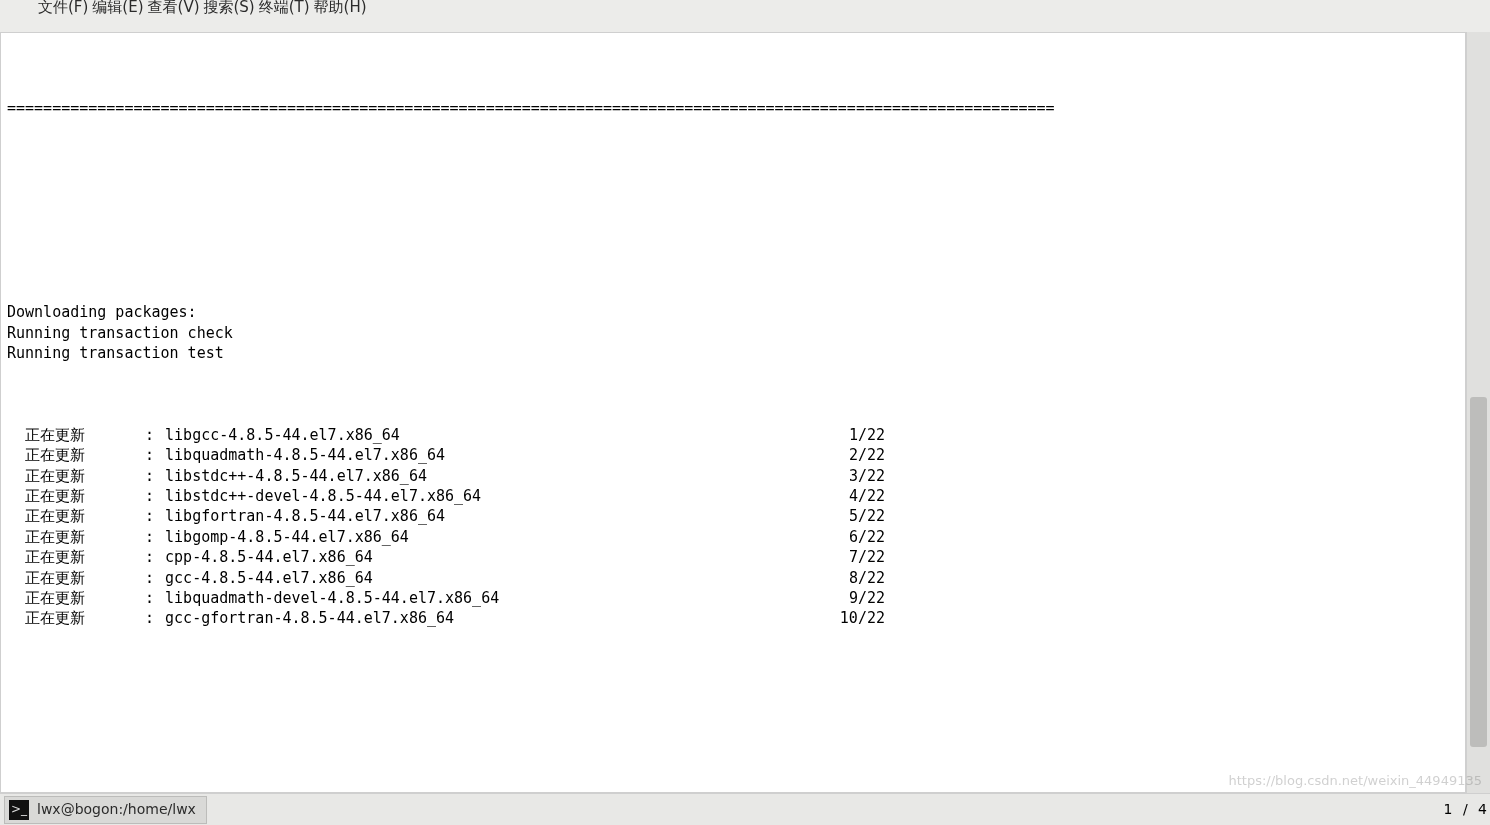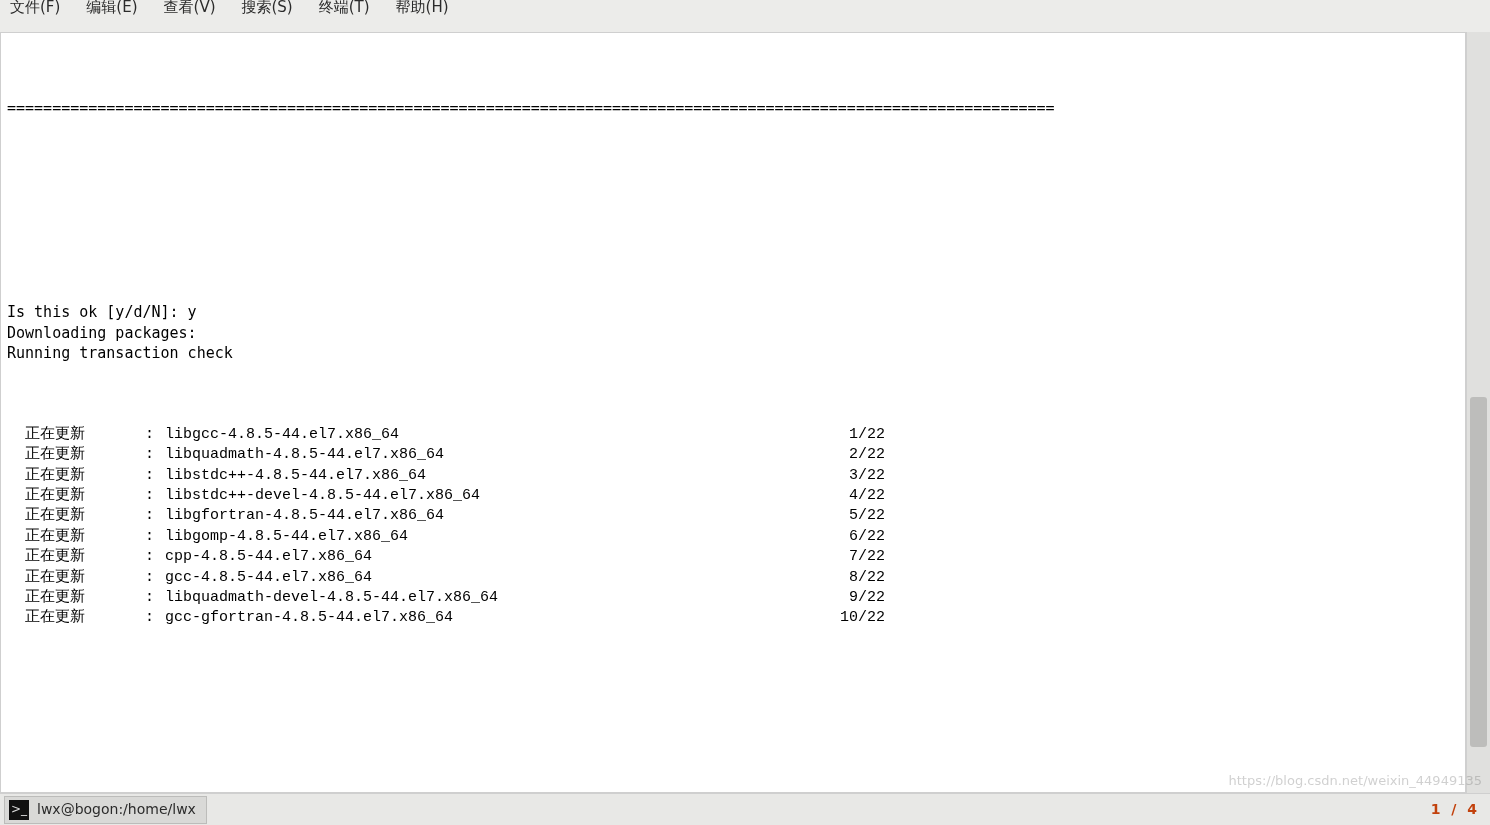--- a/index.html
+++ b/index.html
@@ -1,37 +1,37 @@
 <!DOCTYPE html>
 <html><head>
 <meta charset="utf-8">
 <style>
   * { margin:0; padding:0; box-sizing:border-box; }
   html,body{ width:1490px; height:825px; font-family:"DejaVu Sans Mono","Liberation Mono",monospace; font-size:15px; line-height:20.4px; background:#ececea; overflow:hidden; }
   
   .window{ position:relative; width:1490px; height:825px; background:#ececea; }
-  .menubar{ height:16px; background:#ececea; border-bottom:1px solid #ececea; display:flex; align-items:center; padding:0 10px; gap:26px; font-family:"DejaVu Sans","Liberation Sans",sans-serif; font-size:15px; color:#2b2b2b; }
+  .menubar{ height:16px; background:#ececea; border-bottom:1px solid #ececea; display:flex; align-items:center; padding:0 10px; gap:4px; font-family:"DejaVu Sans","Liberation Sans",sans-serif; font-size:15px; color:#2b2b2b;margin-left:28px; }
   .menubar span{ cursor:default; }
   .terminal-wrap{ position:absolute; top:32px; left:0; right:24px; bottom:32px; background:#ffffff; border:1px solid #cfcfcf; }
   .terminal{ padding:4px 6px 0 6px; white-space:pre; color:#000; font-family:"DejaVu Sans Mono","Liberation Mono",monospace; font-size:15px; line-height:20.4px; overflow:hidden; }
   .hr-line{ letter-spacing:0; }
-  .row{ display:flex;font-family:Liberation Mono, monospace; }
+  .row{ display:flex; }
   .row .act{ display:inline-block; min-width:120px; }
   .row .sep{ display:inline-block; width:20px; text-align:left; }
   .row .pkg{ display:inline-block; }
   .row .ctr{ margin-left:auto; padding-right:10px;text-align:center; }
   
   .vscroll{ position:absolute; top:32px; right:0; width:24px; bottom:32px; background:#e0e0de; border-left:1px solid #cfcfcf; }
   .vscroll .thumb{ position:absolute; left:3px; right:3px; top:48%; height:46%; background:#bdbdbb; border-radius:3px; }
   
   .taskbar{ position:absolute; left:0; right:0; bottom:0; height:32px; background:#e8e8e6; border-top:1px solid #cfcfcf; display:flex; align-items:center; font-family:"DejaVu Sans","Liberation Sans",sans-serif; font-size:14px; color:#2b2b2b; }
   .task-btn{ display:flex; align-items:center; gap:8px; height:28px; margin:2px 4px; padding:0 10px 0 4px; background:#d9d9d7; border:1px solid #bcbcba; }
   .task-btn .icon{ width:20px; height:20px; background:#111; display:flex; align-items:center; justify-content:center; color:#ddd; font-size:12px; }
   .task-spacer{ flex:1; }
-  .page-ind{ margin-right:10px; color:#c2410c; letter-spacing:3px;font-weight:bold;}
+  .page-ind{ color:#000000; letter-spacing:3px;}
   .watermark{ position:absolute; right:8px; bottom:34px; color:rgba(120,120,120,.35); font-size:13px; font-family:"DejaVu Sans",sans-serif;margin-top:32px;}
 </style>
 </head>
 <body>
 
 <div class="window">
 
   <div class="menubar">
     <span>文件(F)</span>
     <span>编辑(E)</span>
@@ -41,21 +41,21 @@
     <span>帮助(H)</span>
   </div>
 
   <div class="terminal-wrap">
     <div class="terminal" id="terminal">
       
       <div class="hr-line">====================================================================================================================</div>
       <div style="height:20.4px"></div>
       <div style="height:20.4px"></div>
       
-      <div id="prelude"><div>Is this ok [y/d/N]: y</div><div>Downloading packages:</div><div>Running transaction check</div></div>
+      <div id="prelude"><div>Downloading packages:</div><div>Running transaction check</div><div>Running transaction test</div></div>
       
       <div id="rows"><div class="row" style="width: 888px;"><span>  </span><span class="act">正在更新</span><span class="sep">: </span><span class="pkg">libgcc-4.8.5-44.el7.x86_64</span><span class="ctr">1/22</span></div><div class="row" style="width: 888px;"><span>  </span><span class="act">正在更新</span><span class="sep">: </span><span class="pkg">libquadmath-4.8.5-44.el7.x86_64</span><span class="ctr">2/22</span></div><div class="row" style="width: 888px;"><span>  </span><span class="act">正在更新</span><span class="sep">: </span><span class="pkg">libstdc++-4.8.5-44.el7.x86_64</span><span class="ctr">3/22</span></div><div class="row" style="width: 888px;"><span>  </span><span class="act">正在更新</span><span class="sep">: </span><span class="pkg">libstdc++-devel-4.8.5-44.el7.x86_64</span><span class="ctr">4/22</span></div><div class="row" style="width: 888px;"><span>  </span><span class="act">正在更新</span><span class="sep">: </span><span class="pkg">libgfortran-4.8.5-44.el7.x86_64</span><span class="ctr">5/22</span></div><div class="row" style="width: 888px;"><span>  </span><span class="act">正在更新</span><span class="sep">: </span><span class="pkg">libgomp-4.8.5-44.el7.x86_64</span><span class="ctr">6/22</span></div><div class="row" style="width: 888px;"><span>  </span><span class="act">正在更新</span><span class="sep">: </span><span class="pkg">cpp-4.8.5-44.el7.x86_64</span><span class="ctr">7/22</span></div><div class="row" style="width: 888px;"><span>  </span><span class="act">正在更新</span><span class="sep">: </span><span class="pkg">gcc-4.8.5-44.el7.x86_64</span><span class="ctr">8/22</span></div><div class="row" style="width: 888px;"><span>  </span><span class="act">正在更新</span><span class="sep">: </span><span class="pkg">libquadmath-devel-4.8.5-44.el7.x86_64</span><span class="ctr">9/22</span></div><div class="row" style="width: 888px;"><span>  </span><span class="act">正在更新</span><span class="sep">: </span><span class="pkg">gcc-gfortran-4.8.5-44.el7.x86_64</span><span class="ctr">10/22</span></div></div>
     </div>
   </div>
 
   <div class="vscroll">
     <div class="thumb"></div>
   </div>
 
   <div class="watermark">https://blog.csdn.net/weixin_44949135</div>

